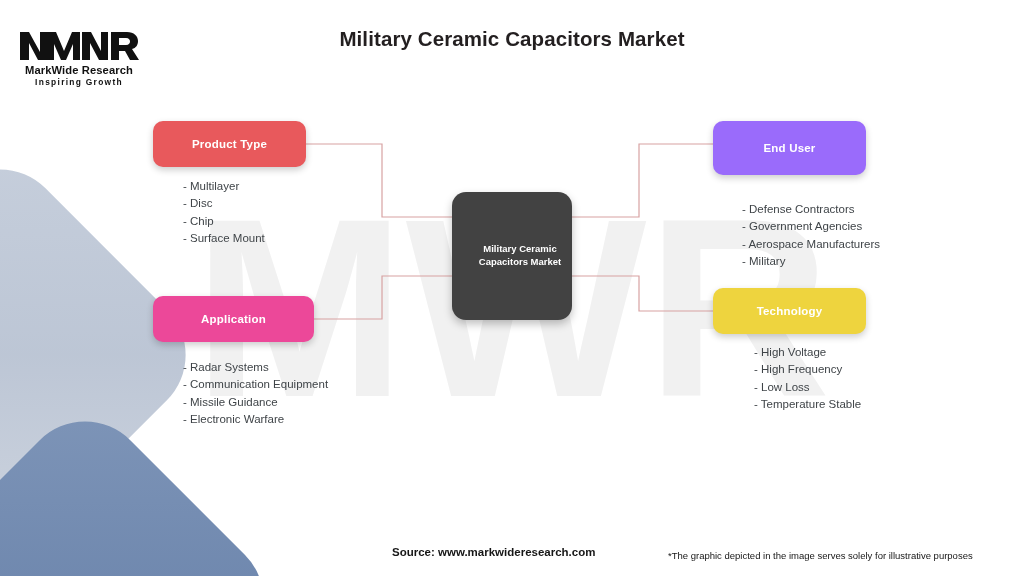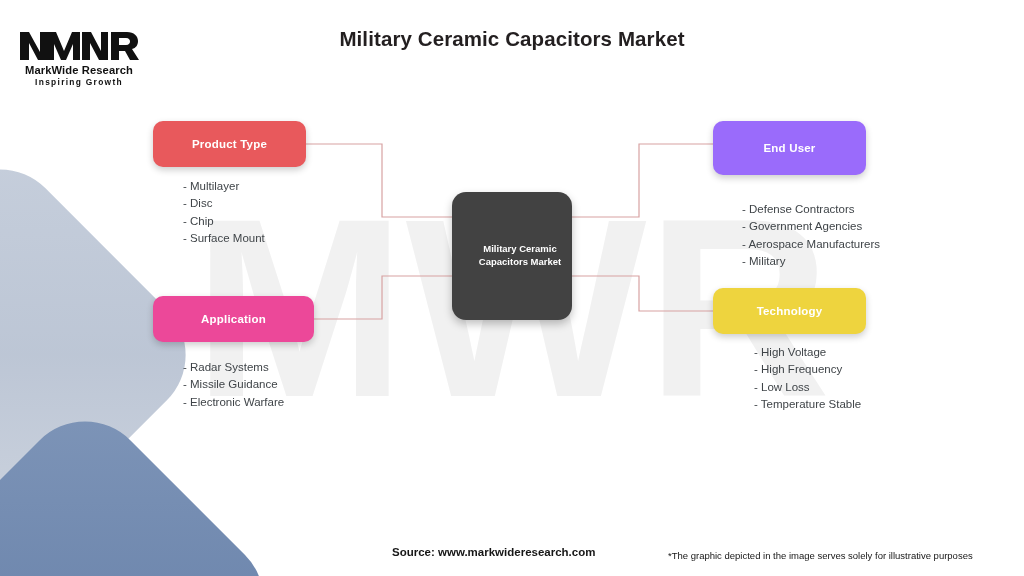--- a/index.html
+++ b/index.html
@@ -237,20 +237,21 @@
 
   <div class="item-list" id="list-end-user">
     <div class="item">- Defense Contractors</div>
     <div class="item">- Government Agencies</div>
     <div class="item">- Aerospace Manufacturers</div>
     <div class="item">- Military</div>
   </div>
 
   <div class="item-list" id="list-application">
     <div class="item">- Radar Systems</div>
+    <div class="item">- Communication Equipment</div>
     <div class="item">- Missile Guidance</div>
     <div class="item">- Electronic Warfare</div>
   </div>
 
   <div class="item-list" id="list-technology">
     <div class="item">- High Voltage</div>
     <div class="item">- High Frequency</div>
     <div class="item">- Low Loss</div>
     <div class="item">- Temperature Stable</div>
   </div>

